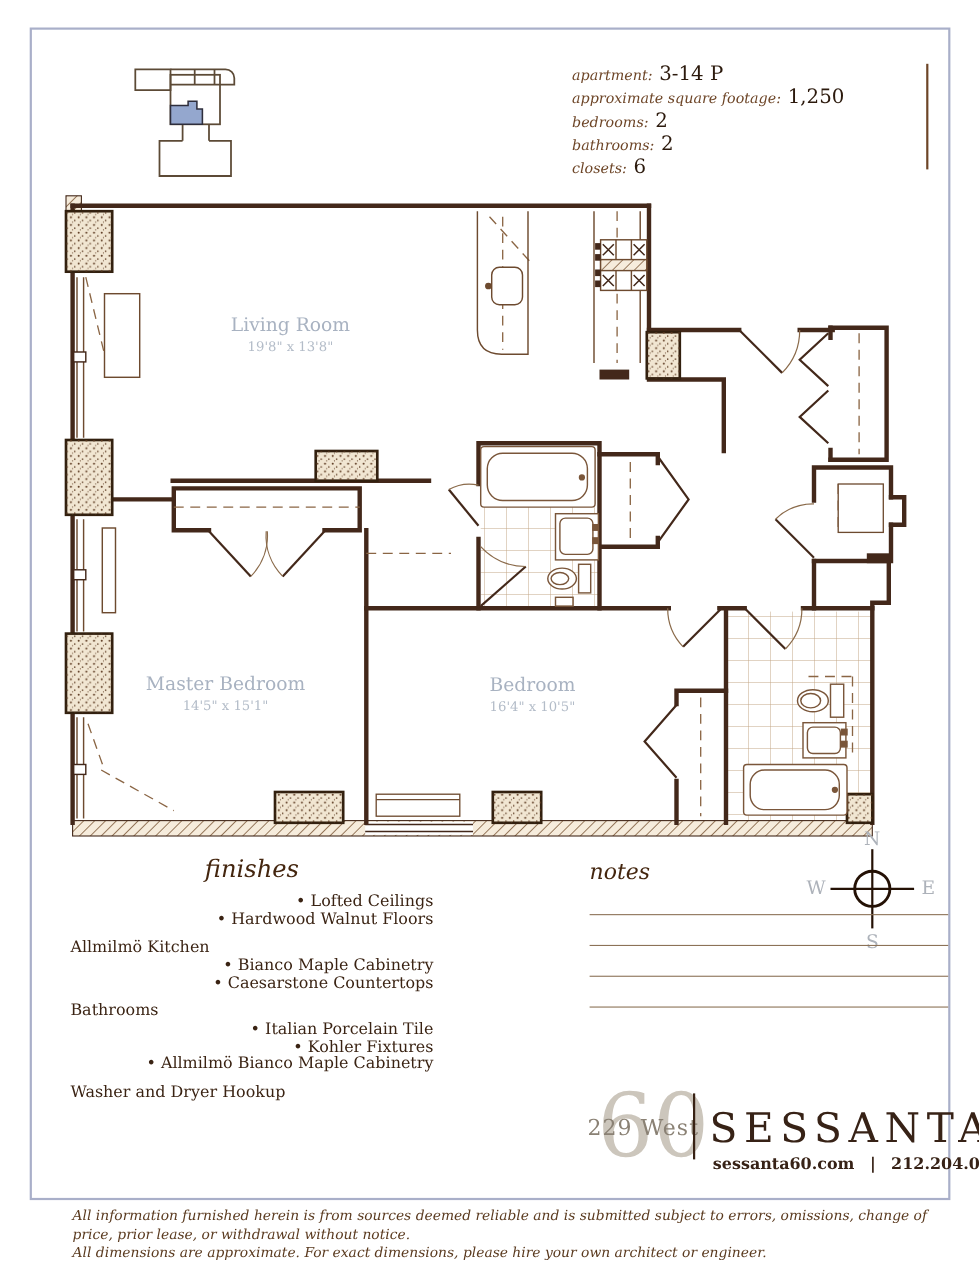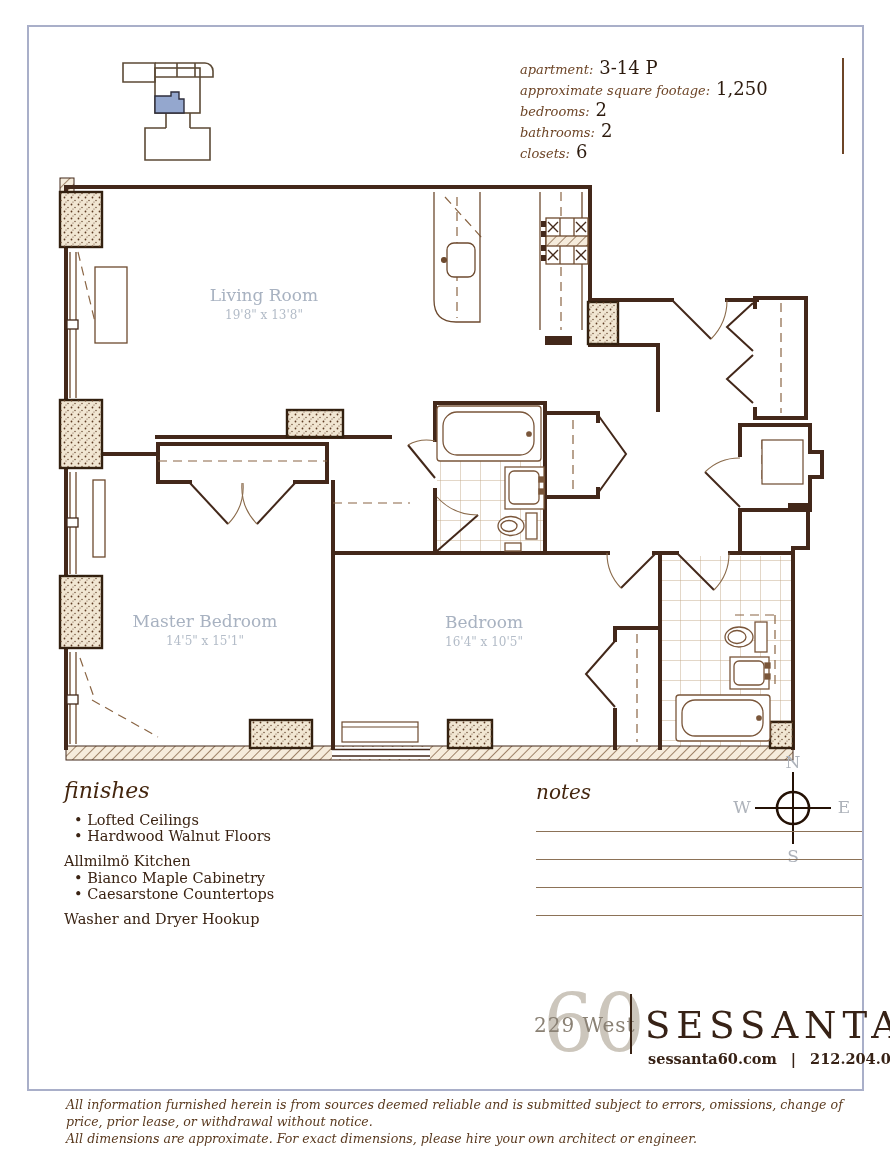--- a/index.html
+++ b/index.html
@@ -9,24 +9,24 @@
          border:2px solid #a9afc9;}
   svg{position:absolute;left:0;top:0;}
   
   #info{position:absolute;left:520px;top:58px;width:316px;}
   #info .row{line-height:19px;white-space:nowrap;}
   #info .lab{font-style:italic;font-size:13px;color:#6d4527;}
   #info .val{font-size:18px;color:#2c1a0d;margin-left:6px;}
   #info-rule{position:absolute;left:842px;top:58px;height:96px;border-left:2px solid #6d4527;}
   
   #finishes{position:absolute;left:64px;top:778px;width:330px;color:#3a2313;}
-  #finishes .script{font-style:italic;font-size:22px;color:#44260f;margin-bottom:10px;}
+  #finishes .script{font-style:italic;font-size:22px;color:#44260f;margin-bottom:10px;text-align:center;}
   #finishes .grp{margin-top:9px;}
   #finishes .hd{font-size:14.5px;margin-bottom:2px;}
-  #finishes ul{margin:2px 0 0 10px;padding:0;list-style:none;}
+  #finishes ul{margin:2px 0 0 10px;padding:0;list-style:none;text-align:right;}
   #finishes li{font-size:14.5px;line-height:15.5px;}
   #finishes li::before{content:"• ";}
   
   #notes{position:absolute;left:536px;top:780px;width:326px;}
   #notes .script{font-style:italic;font-size:20px;color:#44260f;}
   #notes .ln{border-bottom:1.5px solid #8c7257;height:27px;}
   #notes .ln:first-of-type{height:34px;}
   
   #brand60{position:absolute;left:543px;top:984px;font-size:80px;color:#ccc6bc;line-height:1;}
   #brand229{position:absolute;left:534px;top:1013px;font-size:20px;color:#8a8174;letter-spacing:1px;}
@@ -300,20 +300,28 @@
       </ul>
     </div>
     <div class="grp">
       <div class="hd">Allmilmö Kitchen</div>
       <ul>
         <li>Bianco Maple Cabinetry</li>
         <li>Caesarstone Countertops</li>
       </ul>
     </div>
     <div class="grp">
+      <div class="hd">Bathrooms</div>
+      <ul>
+        <li>Italian Porcelain Tile</li>
+        <li>Kohler Fixtures</li>
+        <li>Allmilmö Bianco Maple Cabinetry</li>
+      </ul>
+    </div>
+    <div class="grp">
       <div class="hd">Washer and Dryer Hookup</div>
     </div>
   </div>
 
   <div id="notes">
     <div class="script">notes</div>
     <div class="ln"></div>
     <div class="ln"></div>
     <div class="ln"></div>
     <div class="ln"></div>

